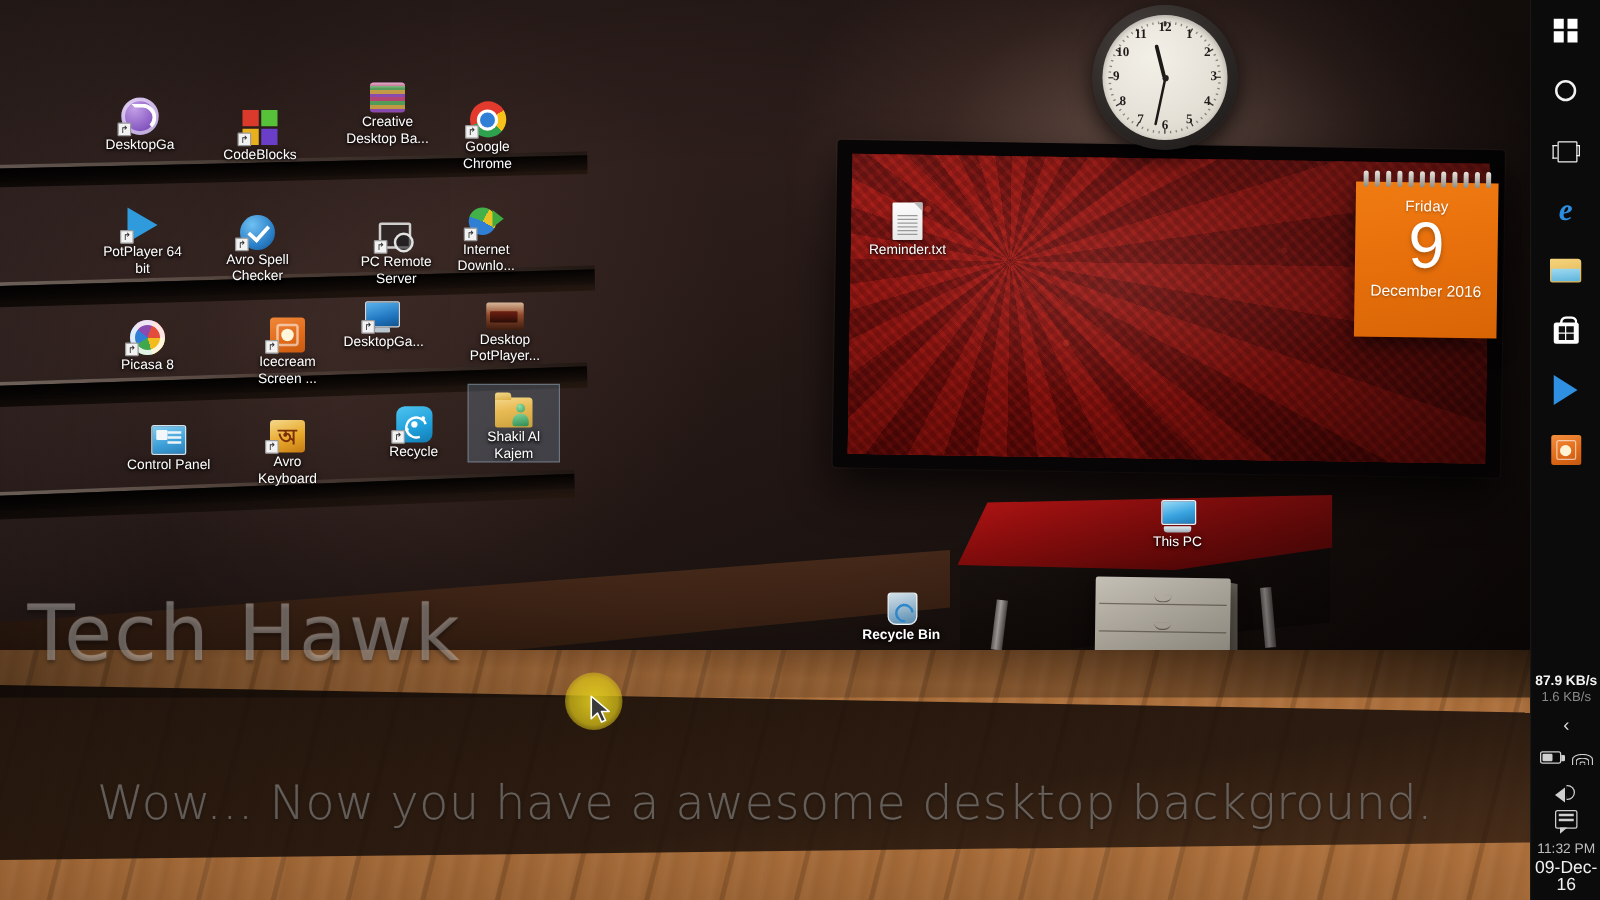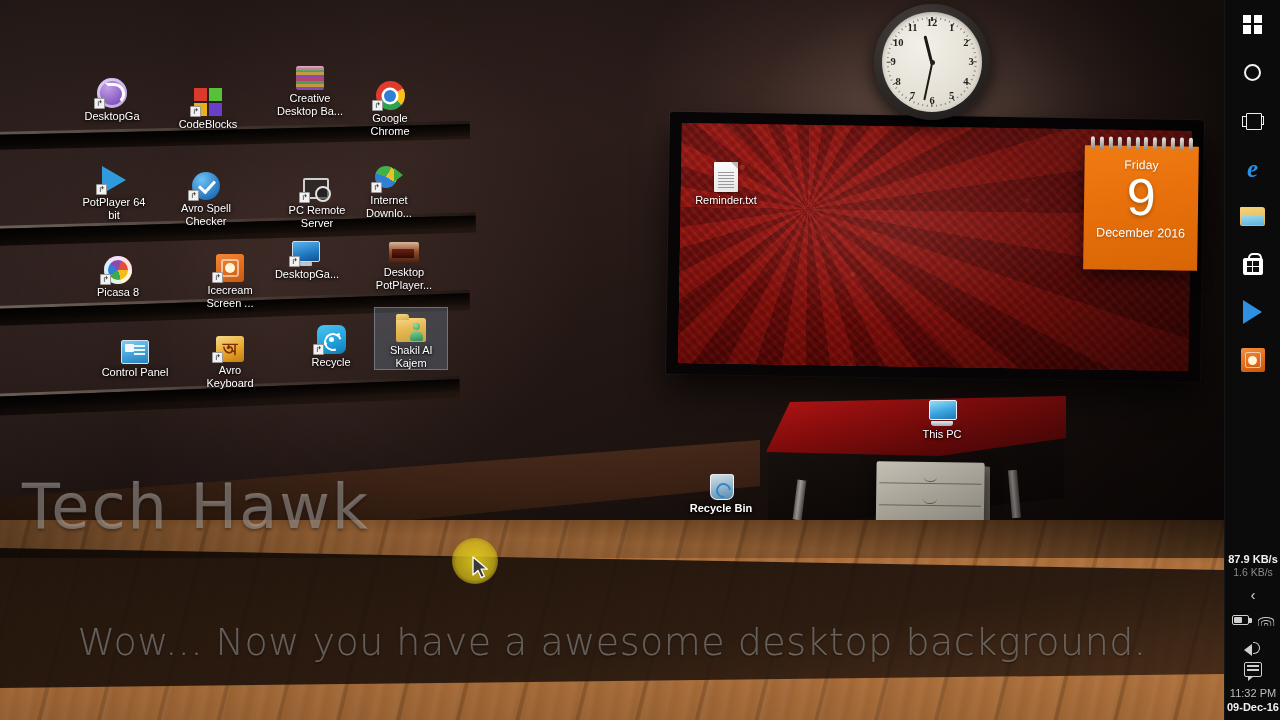--- a/index.html
+++ b/index.html
@@ -413,21 +413,21 @@
   .ic-wifi b:nth-child(3){width:17px;height:9px;}
   .ic-volume { width:18px;height:14px;position:relative;margin-top:4px; }
   .ic-volume::before{content:"";position:absolute;left:0;top:4px;width:0;height:0;
     border-right:8px solid #cfcfcf;border-top:6px solid transparent;border-bottom:6px solid transparent;}
   .ic-volume::after{content:"";position:absolute;left:9px;top:2px;width:6px;height:10px;
     border:1.5px solid #cfcfcf;border-left:none;border-radius:0 7px 7px 0;}
   .ic-action { width:18px;height:15px;border:1.6px solid #cfcfcf;border-radius:2px;position:relative;margin:6px auto 0; }
   .ic-action::after{content:"";position:absolute;left:3px;bottom:-5px;border-top:5px solid #cfcfcf;border-right:6px solid transparent;}
   .ic-action i{position:absolute;left:2px;top:2px;right:2px;height:1.6px;background:#cfcfcf;box-shadow:0 4px 0 #cfcfcf;}
   .tray-time { color:#bdbdbd; font-size:11px; line-height:14px; margin-top:9px; }
-  .tray-date { color:#f0f0f0; font-size:11px; font-weight:700; line-height:14px; }
+  .tray-date { color:#f0f0f0; font-size:14px; font-weight:400; line-height:14px; }
 </style>
 </head>
 <body>
 
 <div id="screen">
 
   <div id="wallpaper">
     <div class="wall"></div>
     <div class="wall-left-shade"></div>
 

